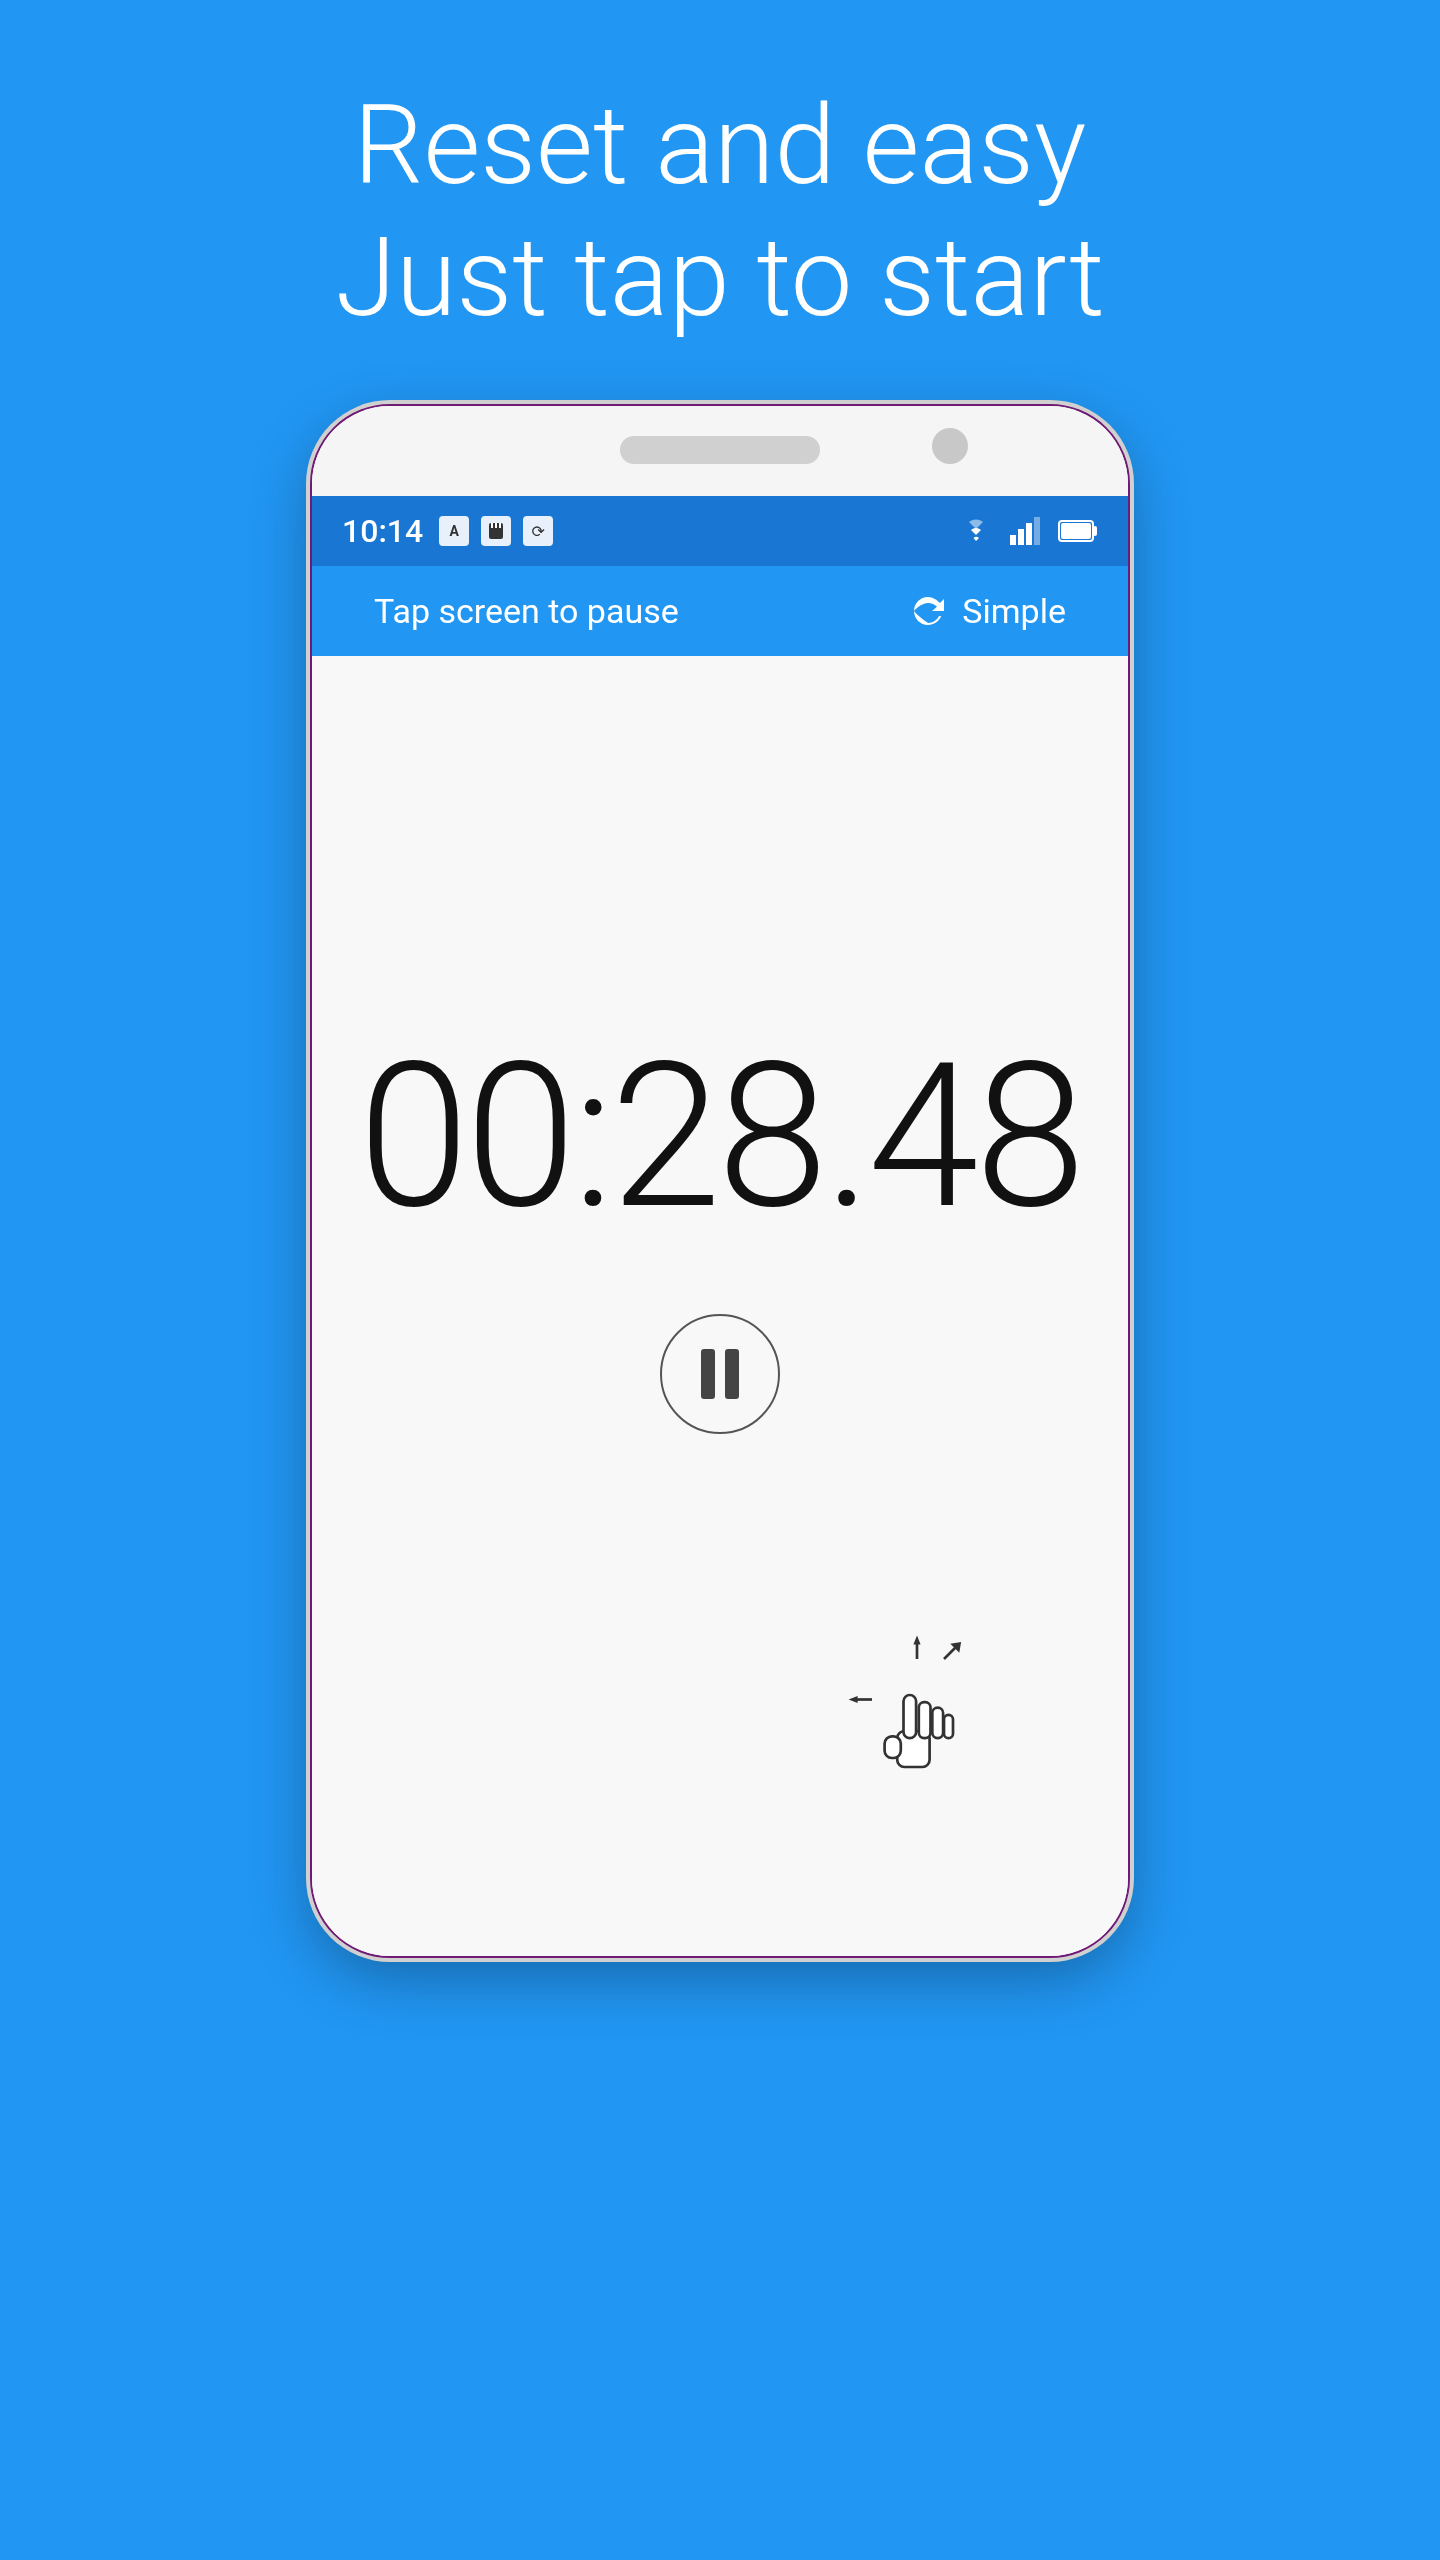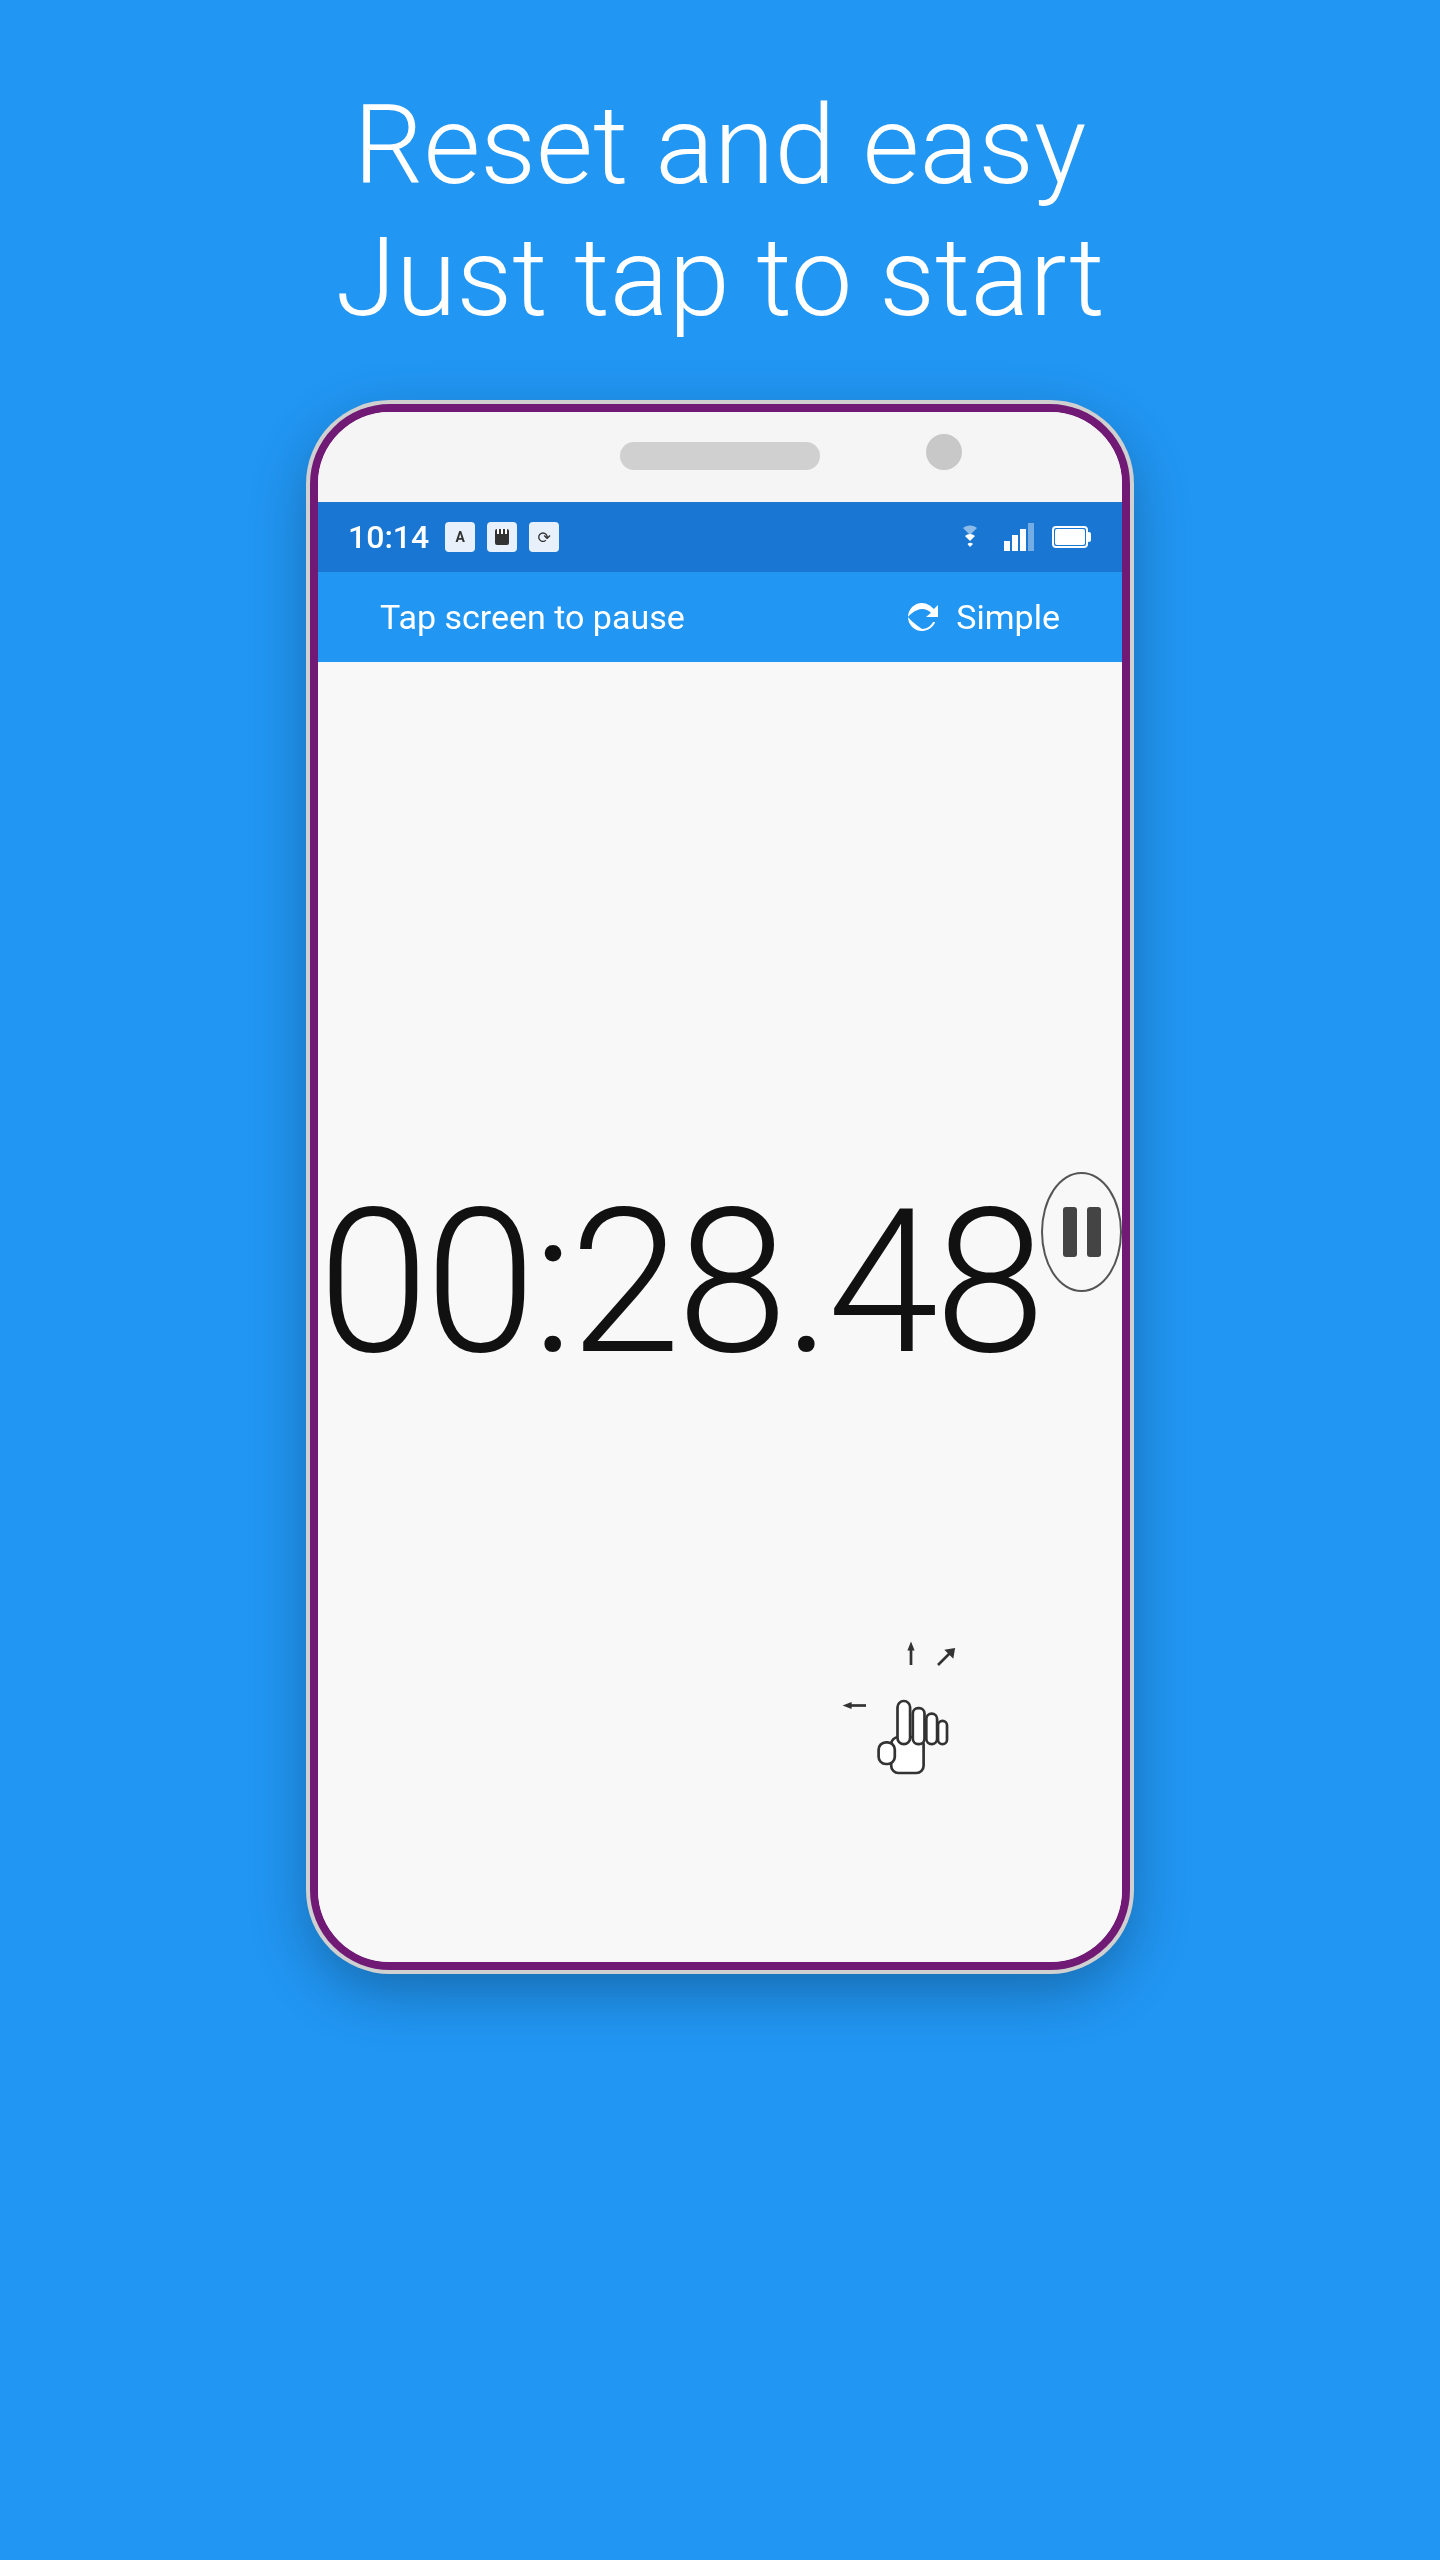--- a/index.html
+++ b/index.html
@@ -35,21 +35,21 @@
     .header-text .line2 {
       font-size: 110px;
       font-weight: 300;
       line-height: 1.2;
     }
 
     .phone-container {
       width: 820px;
       background: #f0f0f0;
       border-radius: 80px;
-      border: 8px solid #701a75;
+      border: 2px solid #701a75;
       box-shadow: 0 0 0 4px #d0d0d0, 0 20px 60px rgba(0,0,0,0.3);
       overflow: hidden;
       position: relative;
       flex-shrink: 0;
     }
 
     .phone-speaker {
       width: 200px;
       height: 28px;
       background: #d0d0d0;
@@ -128,20 +128,21 @@
       color: white;
       font-size: 34px;
       cursor: pointer;
     }
 
     
     .app-content {
       background: #f8f8f8;
       flex: 1;
       display: flex;
+      flex-direction: column;
       align-items: center;
       justify-content: center;
       min-height: 1300px;
       position: relative;
     }
 
     .timer-display {
       font-size: 200px;
       font-weight: 300;
       color: #111;

